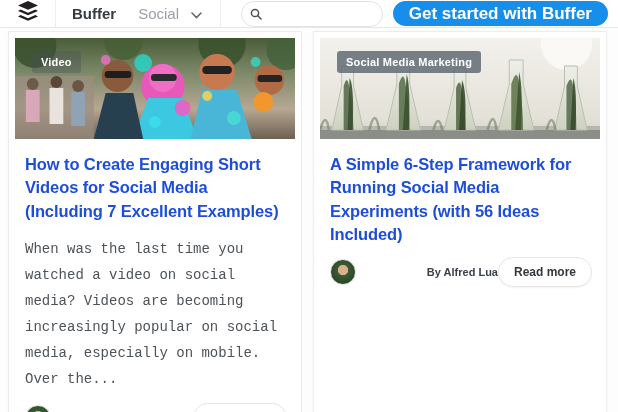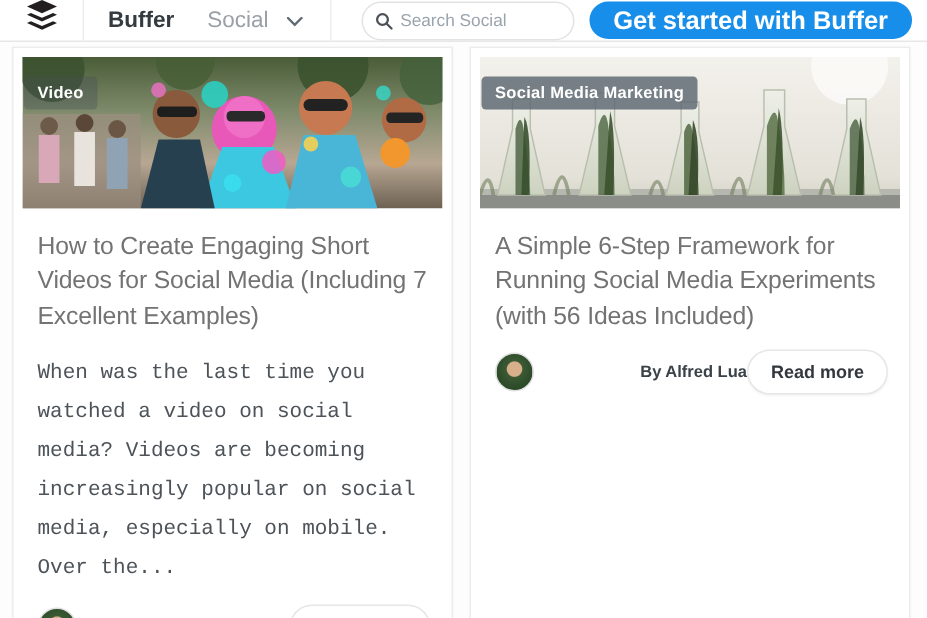--- a/index.html
+++ b/index.html
@@ -85,35 +85,35 @@
     flex-direction:column;
   }
   .thumb-wrap {
     position:relative;
     padding:6px 6px 0 6px;
     cursor:pointer;
   }
   .thumb-wrap svg { display:block; width:100%; height:101px; }
   .tag {
     position:absolute;
-    top:19px; left:7px;
+    top:19px; left:23px;
     background:rgba(92,102,112,0.82);
     color:#fff;
     font-size:11px;
     font-weight:bold;
     padding:5px 9px;
     border-radius:3px;
     letter-spacing:0.2px;
   }
   .tag.bare { background:rgba(70,78,86,0.35); }
   .card-title {
     font-size:16.5px;
-    font-weight:normal;
+    font-weight:bold;
     line-height:1.42;
-    color:#737373;
+    color:#1d4ed8;
     padding:14px 16px 0 16px;
     letter-spacing:-0.1px;
   }
   .card-excerpt {
     font-family:Liberation Mono, monospace;
     font-size:14px;
     line-height:1.85;
     color:#4d5358;
     padding:14px 16px 0 16px;
     flex:1;
@@ -174,21 +174,20 @@
     </span>
   </div>
   <div class="topbar-spacer"></div>
   <div class="search-wrap">
     <span style="margin-right:5px; display:flex;">
       <svg width="12" height="12" viewBox="0 0 12 12">
           <circle cx="5" cy="5" r="3.6" fill="none" stroke="#4a5056" stroke-width="1.5"></circle>
           <line x1="7.8" y1="7.8" x2="11" y2="11" stroke="#4a5056" stroke-width="1.5" stroke-linecap="round"></line>
         </svg>
     </span>
-    <input type="text" placeholder="Search Social" style="">
   </div>
   <button class="cta-btn">Get started with Buffer</button>
 </header>
 
 <main class="cards">
 
   <article class="card">
     <div class="thumb-wrap">
       <svg viewBox="0 0 284 101" preserveAspectRatio="none">
         <defs>

